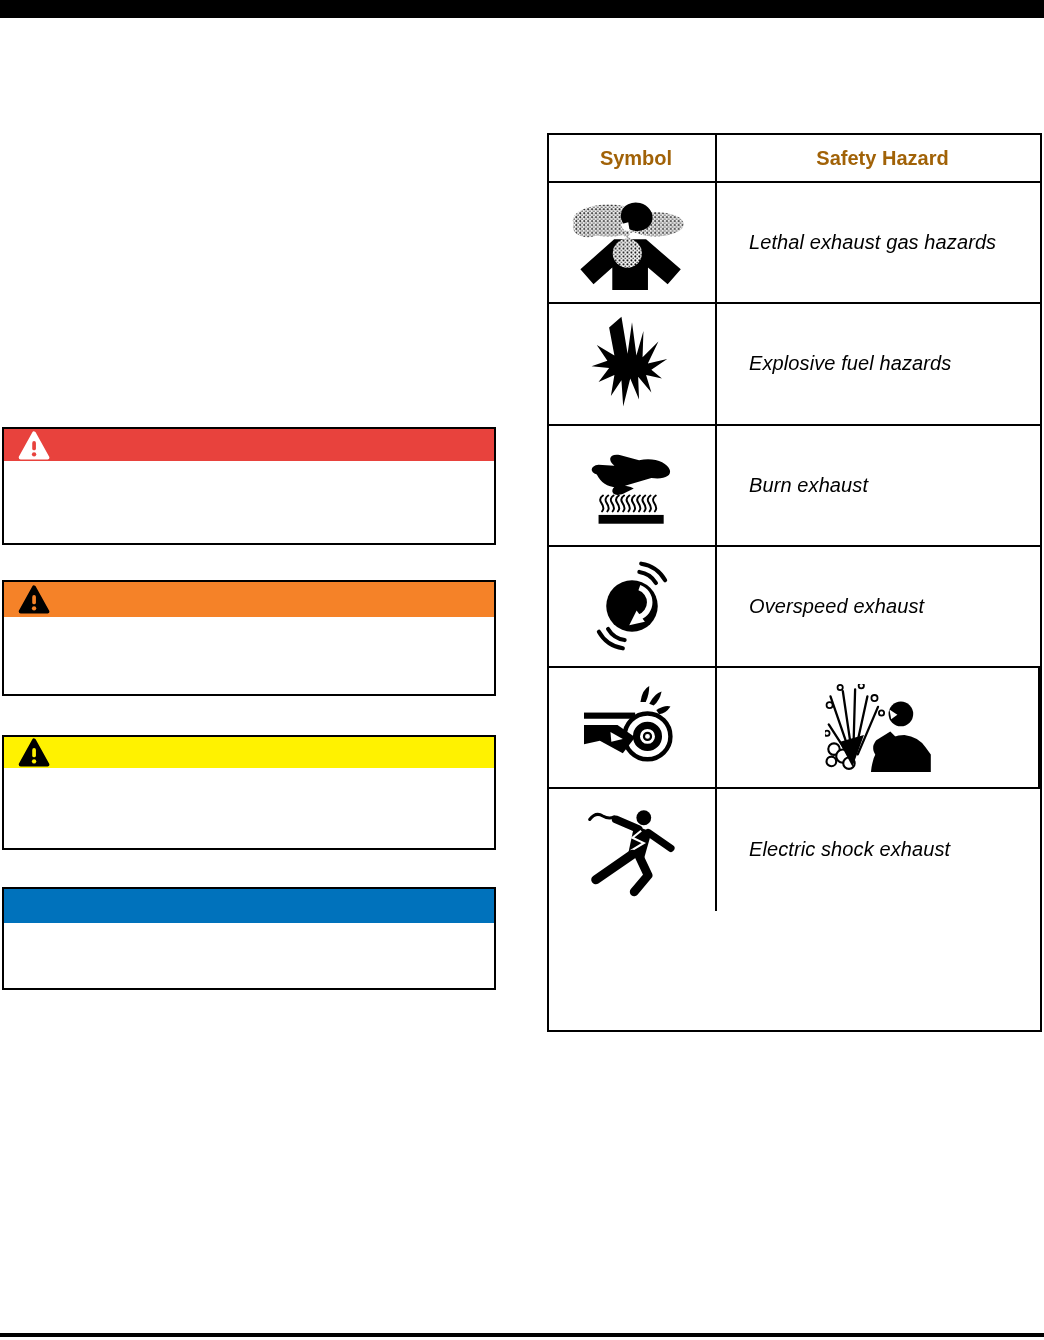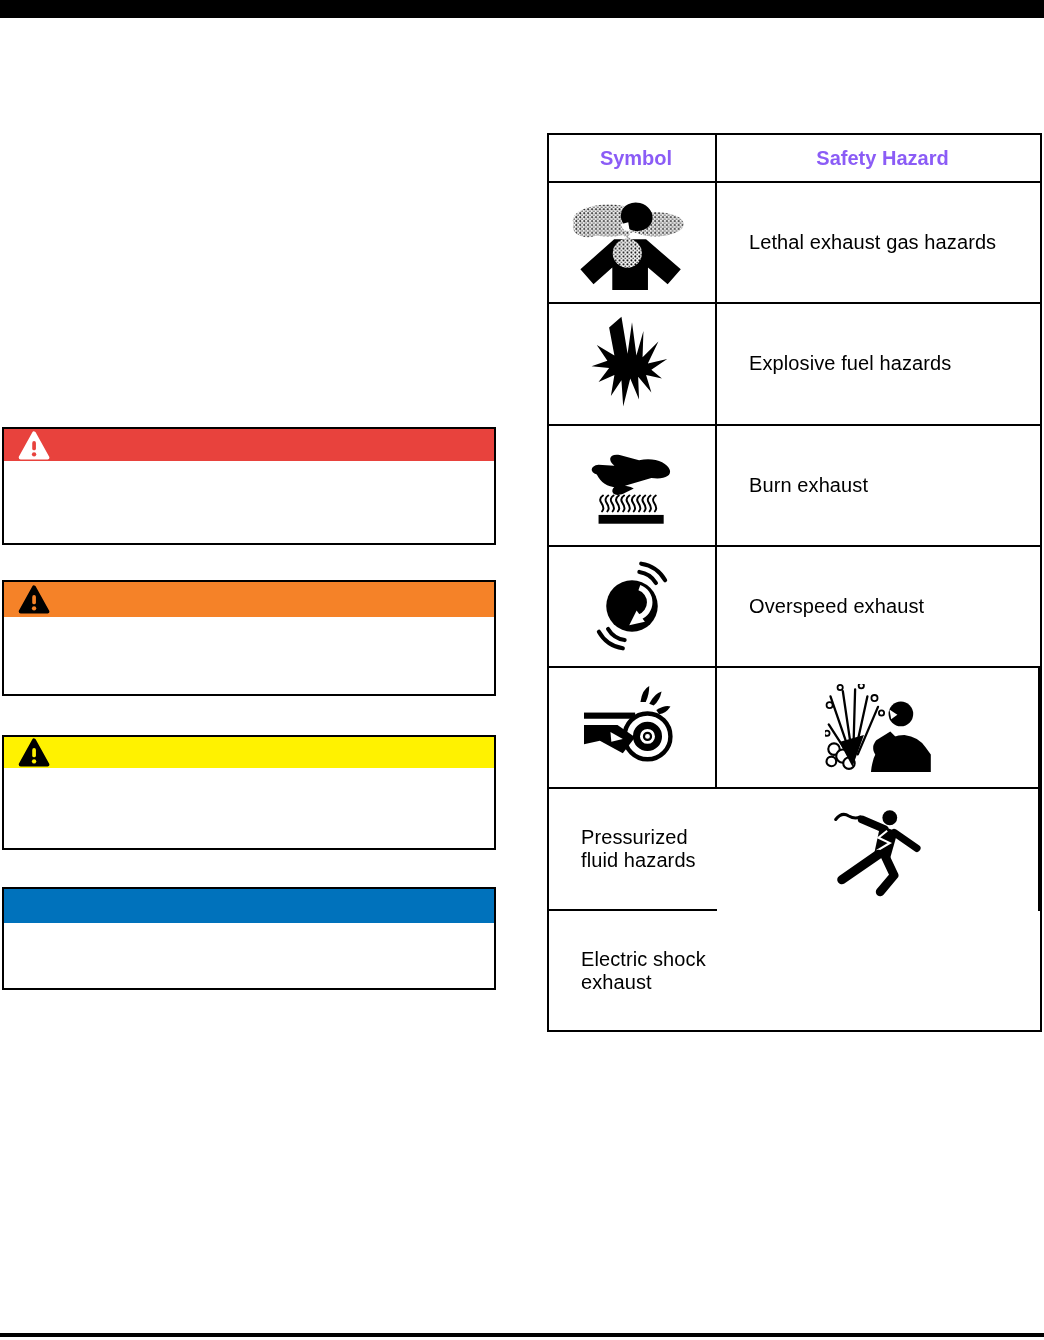--- a/index.html
+++ b/index.html
@@ -55,22 +55,22 @@
     width: 495px; height: 899px;
     border: 2px solid #000000;
     display: grid;
     grid-template-columns: 168px 1fr;
     grid-template-rows: 48px repeat(7, 121.28px);
     background: #ffffff;
   }
   .cell { border-bottom: 2px solid #000000; display: flex; align-items: center; }
   .cell.sym { border-right: 2px solid #000000; justify-content: center; }
   .cell.last { border-bottom: none; }
-  .cell.head { justify-content: center; font-weight: bold; font-size: 20px; color: #8b5cf6; padding-left: 8px; }
-  .cell.haz { padding-left: 32px; font-size: 20px; color: #000000; letter-spacing: 0.1px; }
+  .cell.head { justify-content: center; font-weight: bold; font-size: 20px; color: #a16207; padding-left: 8px; }
+  .cell.haz { padding-left: 32px; font-size: 20px; color: #000000; letter-spacing: 0.1px; font-style: italic; }
   .icon-wrap { display: flex; align-items: center; justify-content: center; }
 </style>
 </head>
 <body>
 
 <div class="page">
 
   <div class="top-rule"></div>
 
   <div class="panel danger">
@@ -230,21 +230,20 @@
           <circle cx="7" cy="88" r="5.5" fill="#fff" stroke="#000" stroke-width="2.4"></circle>
           <circle cx="27" cy="90" r="6.5" fill="#fff" stroke="#000" stroke-width="2.4"></circle>
           <path d="M31 94 L44 58 L16 66 Z" fill="#000"></path>
           <path d="M52 100 Q54 78 66 68 Q76 58 90 58 Q106 60 114 72 L120 80 V100 Z" fill="#000"></path>
           <path d="M60 84 Q50 74 58 64 L74 54 L84 64 L70 80 Z" fill="#000"></path>
           <circle cx="86" cy="34" r="14" fill="#000"></circle>
           <path d="M73 29 l9 6 l-7 5 z" fill="#fff"></path>
         </svg>
       </span>
     </div>
-    <div class="cell haz">Pressurized fluid hazards</div>
 
     <div class="cell sym last">
       <span class="icon-wrap">
         <svg width="92" height="96" viewBox="0 0 105 110">
           <path d="M4 20 q7 -9 15 -4 q7 4 13 1" stroke="#000" stroke-width="3.5" fill="none" stroke-linecap="round"></path>
           <path d="M34 20 L60 31" stroke="#000" stroke-width="9" stroke-linecap="round"></path>
           <circle cx="66" cy="18" r="8.5" fill="#000"></circle>
           <path d="M55 27 L75 34 L66 66 L48 60 Z" fill="#000"></path>
           <path d="M63 33 L53 41 L66 47 L51 56" stroke="#fff" stroke-width="2.4" fill="none"></path>
           <path d="M71 35 L97 53" stroke="#000" stroke-width="8.5" stroke-linecap="round"></path>

